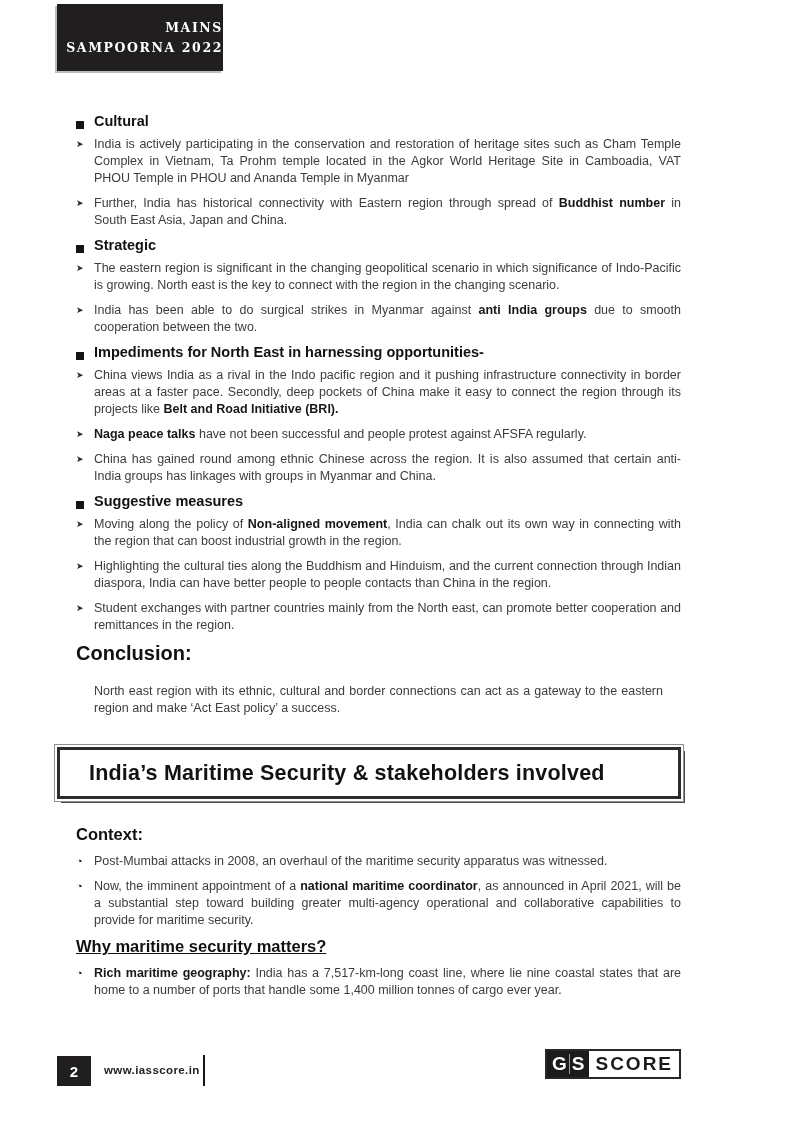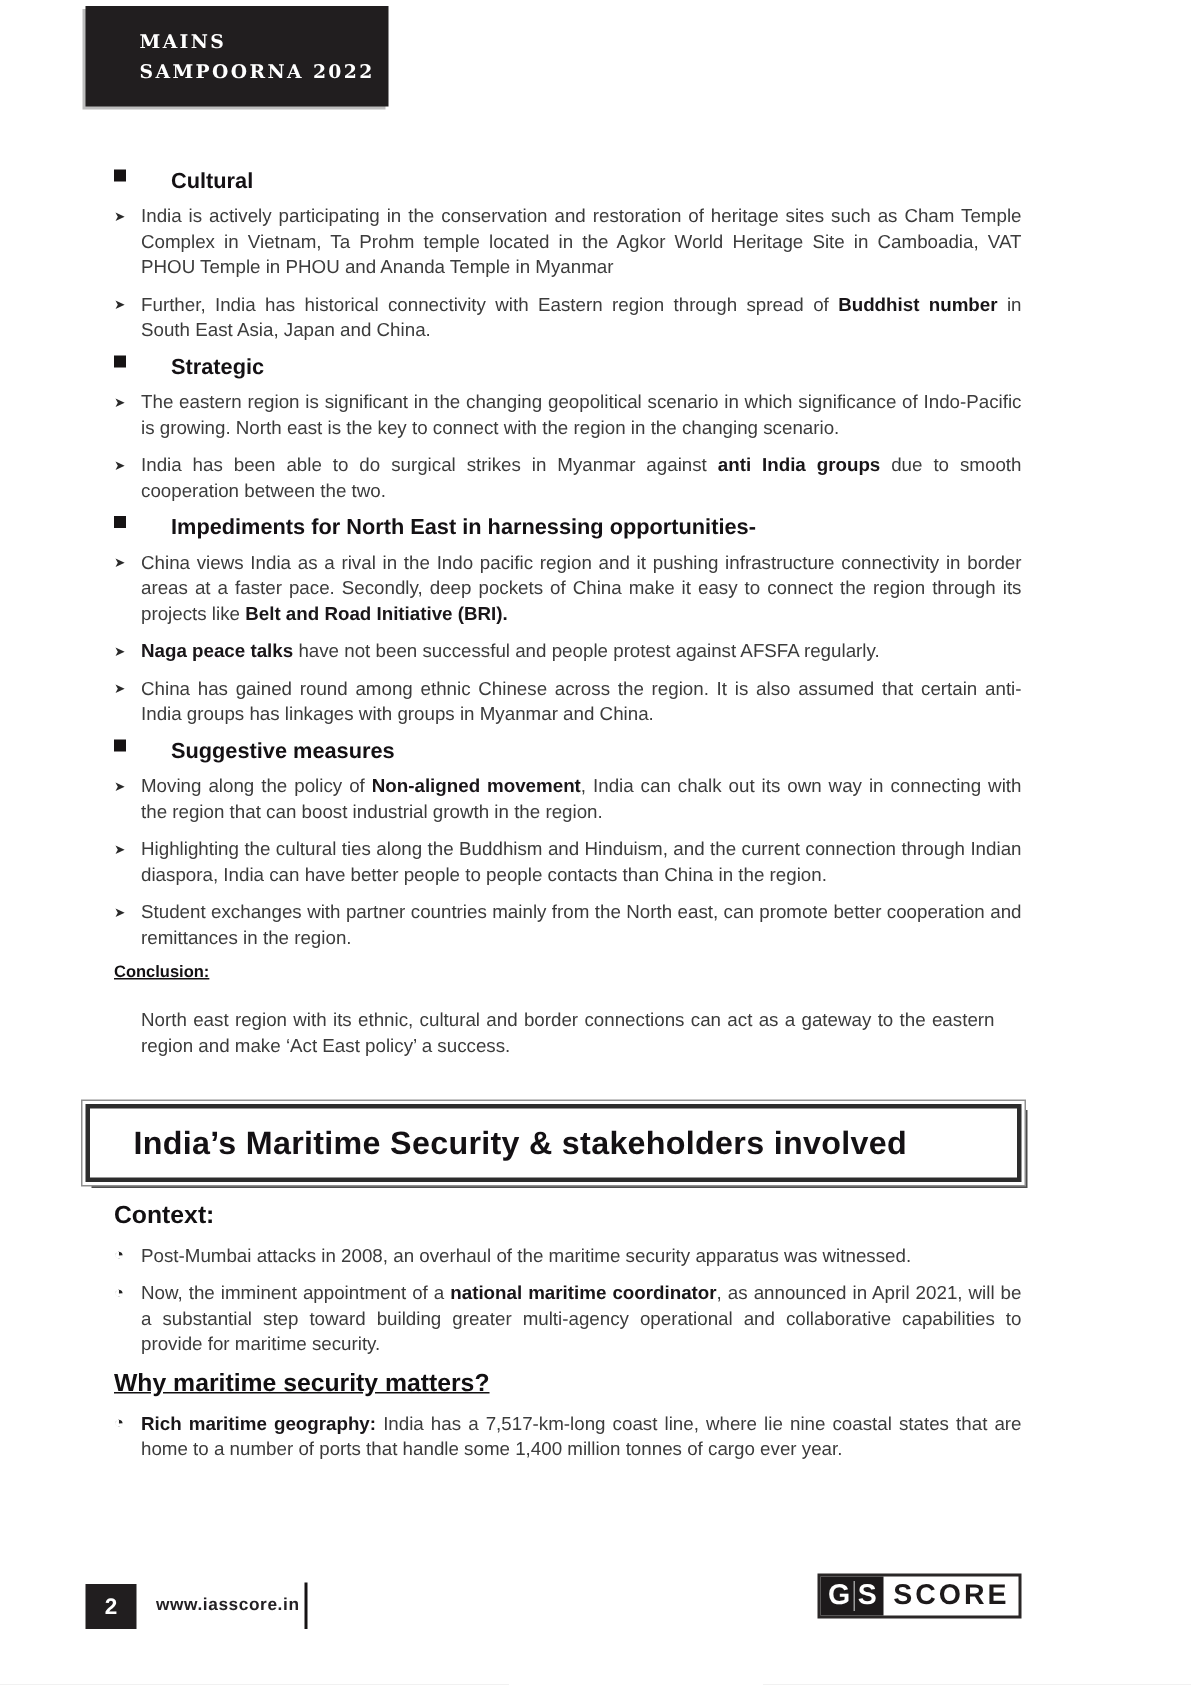--- a/index.html
+++ b/index.html
@@ -5,47 +5,46 @@
   html,body{margin:0;padding:0;background:#e8e8e8;}
   .page{
     position:relative;width:794px;height:1123px;background:#ffffff;
     font-family:"Liberation Sans",sans-serif;color:#3a3a3a;overflow:hidden;
     margin:0 auto;
   }
   
   .badge{
     position:absolute;left:57px;top:4px;width:166px;height:67px;
     background:#211e1f;color:#fff;display:flex;flex-direction:column;
-    align-items:flex-start;justify-content:center;
+    align-items:flex-end;justify-content:center;
     font-family:"DejaVu Serif",serif;font-weight:bold;font-size:12.5px;
     letter-spacing:1.6px;line-height:1.55;text-align:center;
     box-shadow:-2px 2px 0 #bdbdbd;
-    padding-left:36px;
   }
   .content{position:absolute;left:57px;top:108px;width:624px;}
   .sec{padding-left:19px;margin-top:5px;}
-  .sec-h{display:flex;align-items:flex-start;margin:0 0 7px 0;gap:20px;}
+  .sec-h{display:flex;align-items:flex-end;margin:0 0 7px 0;}
   .sq{width:8px;height:8px;background:#161314;flex:none;margin-right:10px;}
   .sec-h h3{margin:0;font-size:14.5px;font-weight:bold;color:#141114;}
   .bul{display:flex;margin-bottom:8px;}
   .arw{flex:none;width:18px;font-size:9px;color:#2a2a2a;padding-top:3px;}
   .btx{margin:0;flex:1;font-size:12.5px;line-height:17px;text-align:justify;color:#3c3c3c;}
   .btx b, .cpar b{color:#191619;}
   
   .concl{padding-left:19px;margin-top:6px;}
-  .concl h2{margin:0 0 8px 0;font-size:11px;font-weight:bold;color:#121012;text-decoration:underline;}
+  .concl h2{margin:0 0 8px 0;font-size:20px;font-weight:bold;color:#121012;}
   .cpar{margin:18px;font-size:12.5px;line-height:17px;text-align:justify;color:#3c3c3c;}
   
   .title-box{
     margin-top:30px;height:46px;border:3px solid #2c2c2c;background:#fff;
     box-shadow:0 0 0 2px #ffffff,0 0 0 3px #8f8f8f,4px 4px 0 0 #4c4c4c;
     display:flex;align-items:center;padding-left:29px;
     font-size:21.5px;font-weight:bold;color:#141114;letter-spacing:0.2px;
   }
-  .art-h{padding-left:19px;margin:13px 0 9px 0;font-size:16.5px;font-weight:bold;color:#121012;}
+  .art-h{padding-left:19px;margin:26px 0 9px 0;font-size:16.5px;font-weight:bold;color:#121012;}
   .art-h.why{margin-top:8px;text-decoration:underline;}
   .rsec{padding-left:19px;}
   .rbul{display:flex;margin-bottom:8px;}
   .ricon{flex:none;width:18px;font-size:11px;color:#222;line-height:15px;padding-top:1px;}
   
   .pageno{
     position:absolute;left:57px;top:1056px;width:34px;height:30px;background:#211e1f;
     color:#fff;display:flex;align-items:center;justify-content:center;
     font-size:15px;font-weight:bold;
   }

